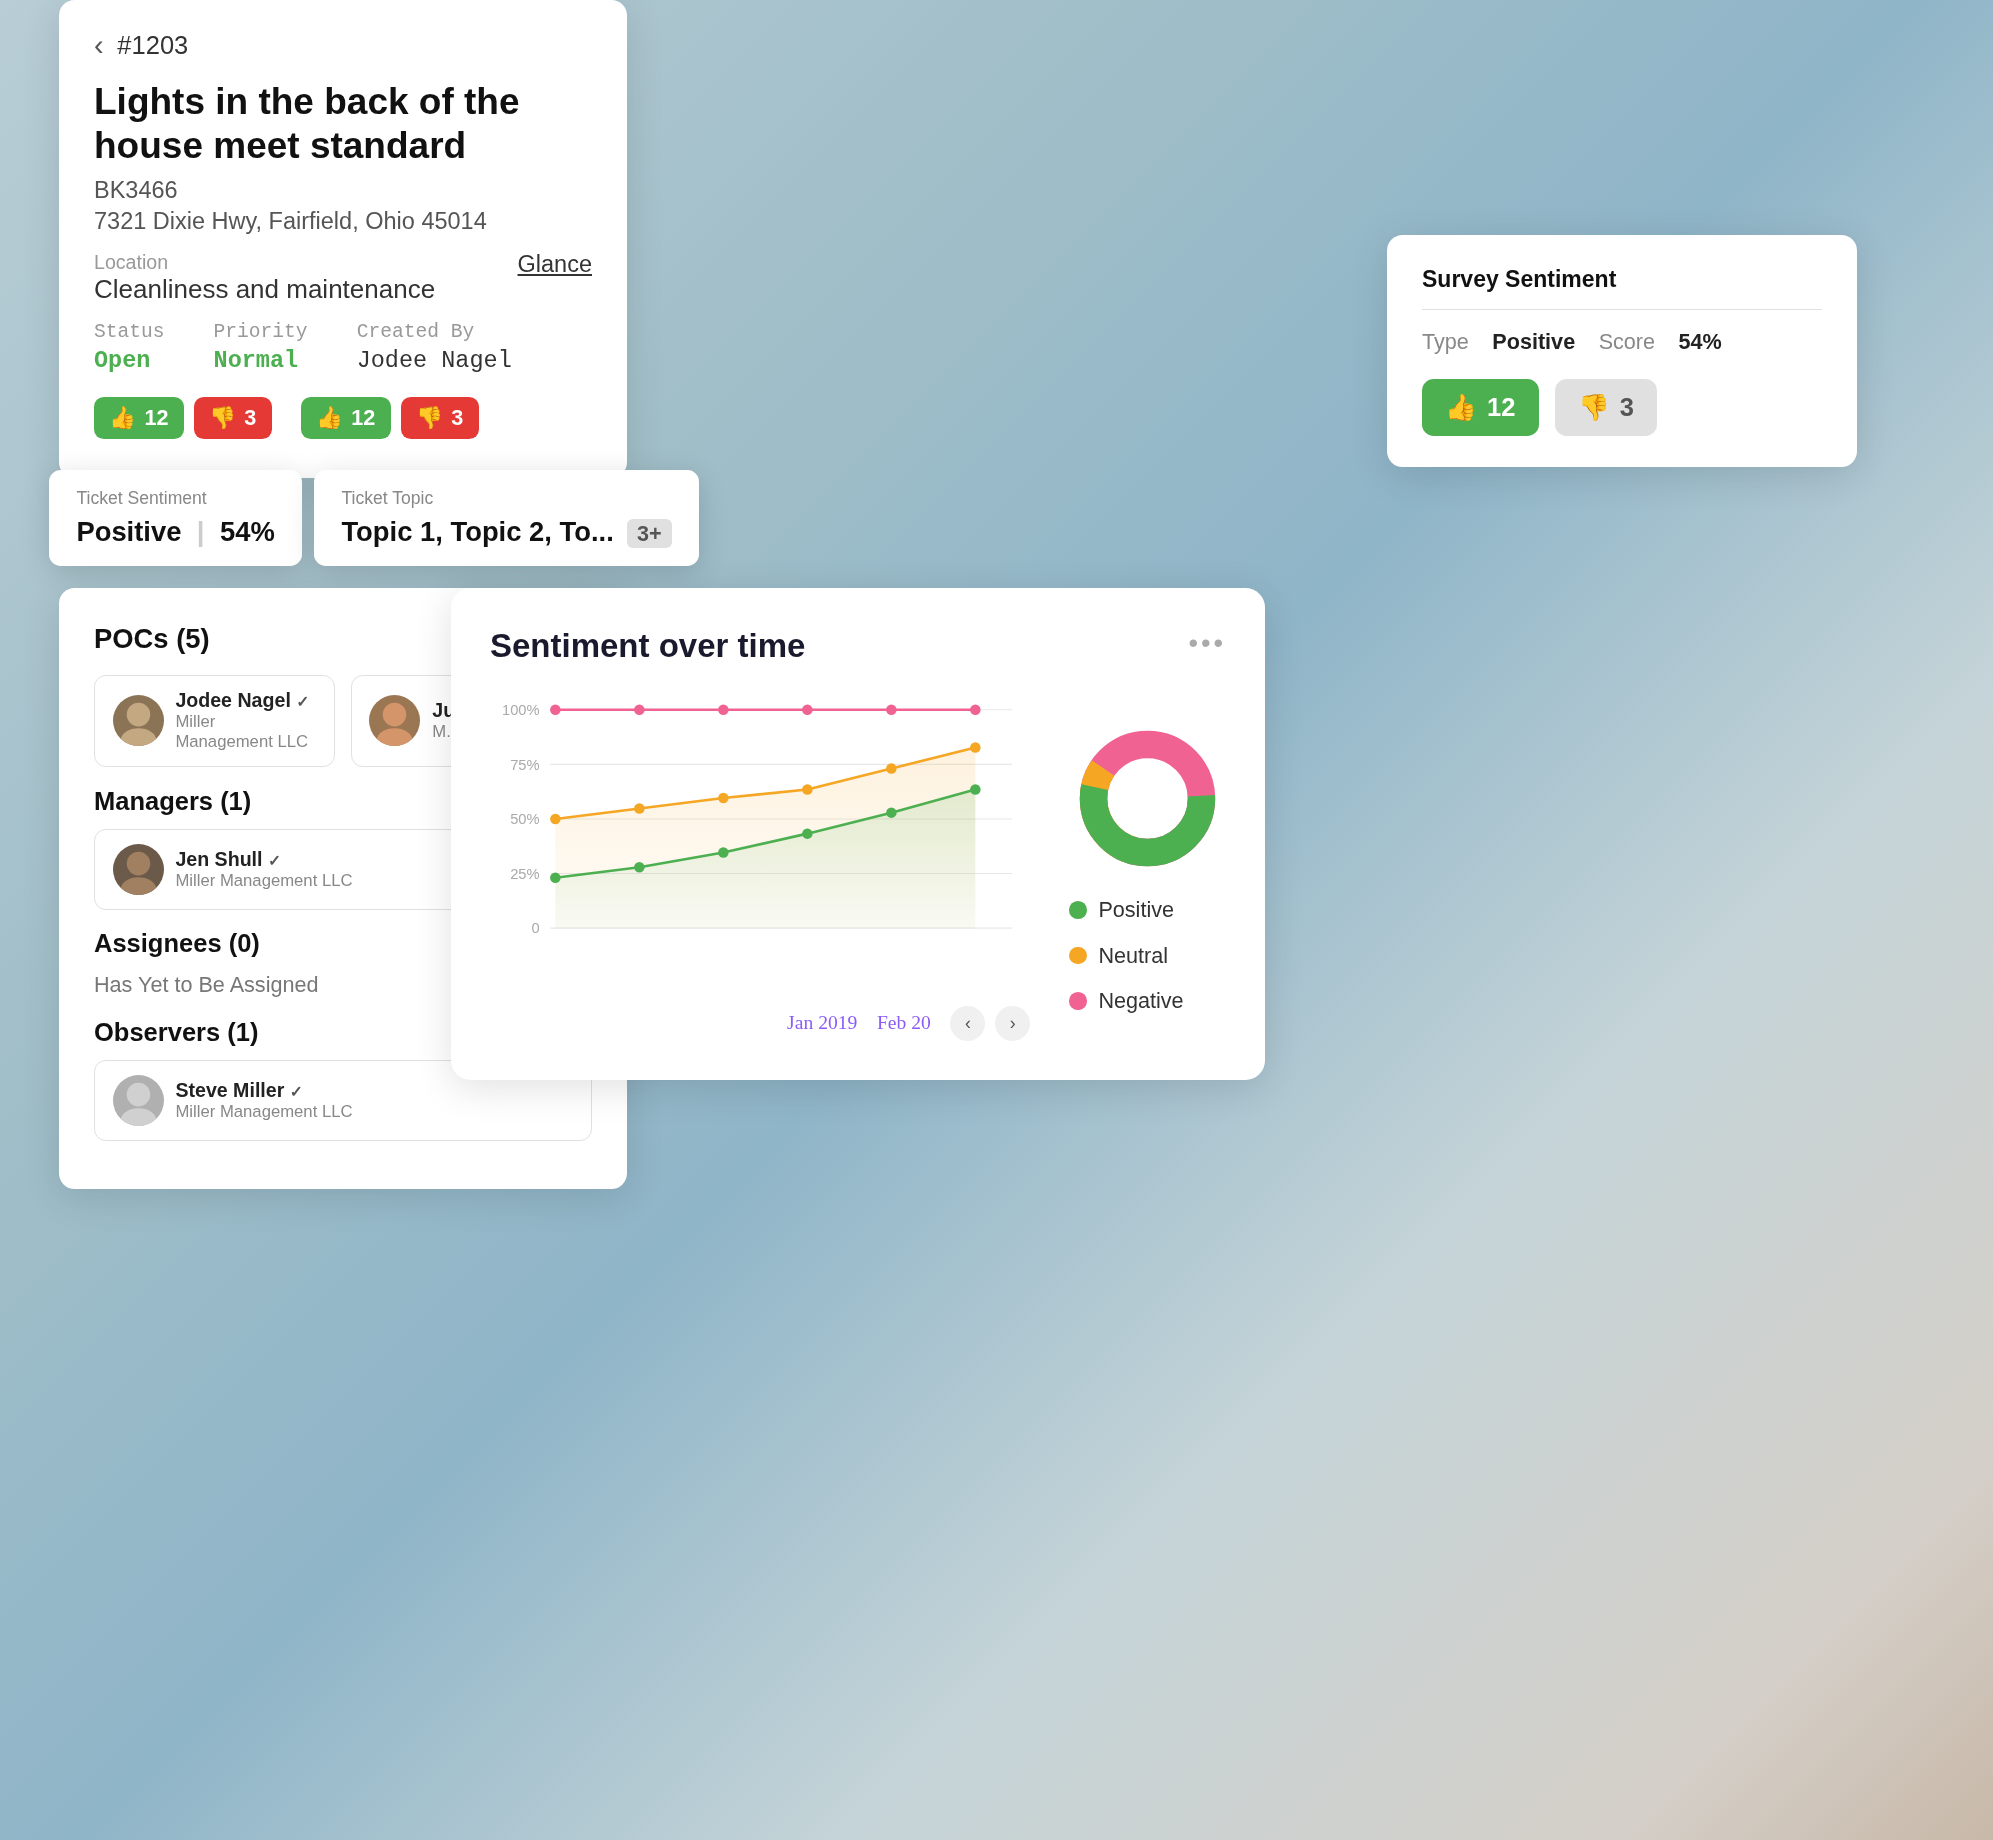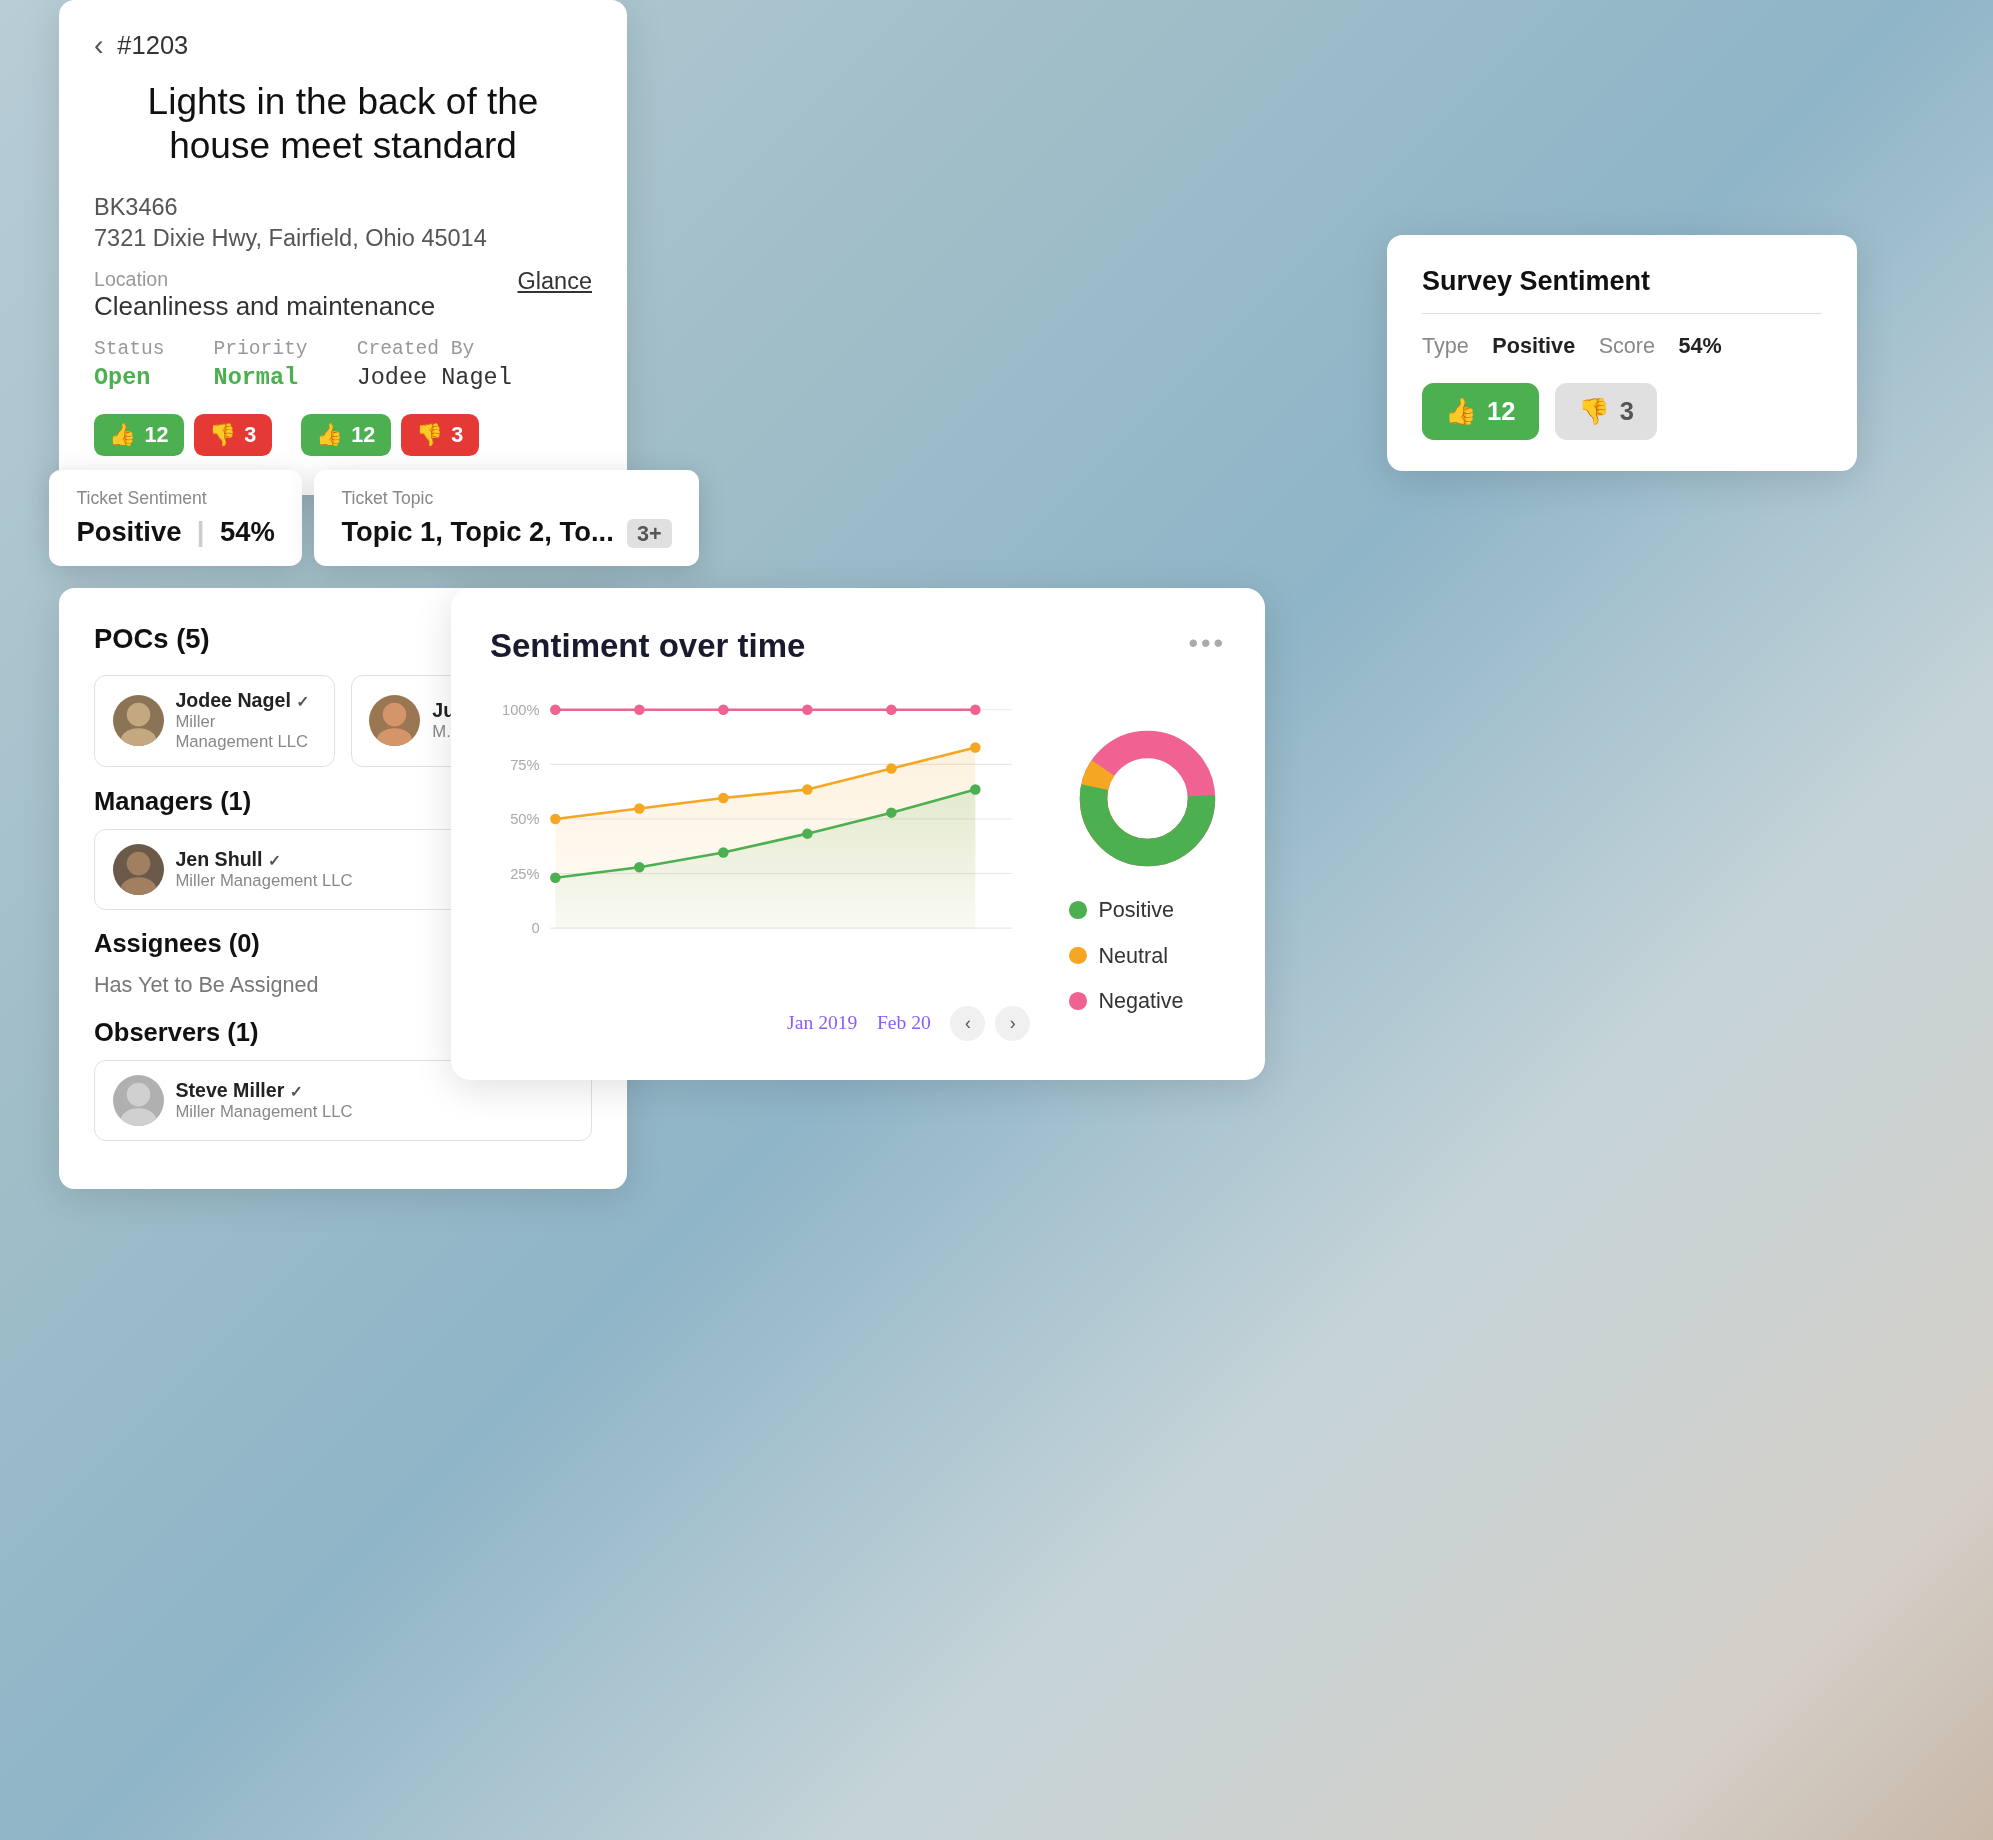--- a/index.html
+++ b/index.html
@@ -23,25 +23,24 @@
       padding: 29px 35px 39px;
       box-shadow: 0 7.8px 39px rgba(0,0,0,0.12);
     }
     .ticket-number {
       font-size: 25.5px;
       color: #333;
       font-weight: 500;
     }
     .ticket-title {
       font-size: 37px;
-      font-weight: 400;
+      font-weight: 700;
       color: #111;
       line-height: 1.2;
-      margin-bottom: 26px;
-      text-align: center;
+      margin-bottom: 9px;
     }
     .ticket-meta-top {
       margin-bottom: 15.7px;
     }
     .ticket-id {
       font-size: 23.5px;
       color: #555;
       margin-bottom: 3.9px;
     }
     .ticket-address {
@@ -251,21 +250,21 @@
       position: absolute;
       top: 235px;
       right: 137px;
       width: 470px;
       background: #fff;
       border-radius: 15.7px;
       padding: 31px 35px;
       box-shadow: 0 7.8px 39px rgba(0,0,0,0.12);
     }
     .survey-title {
-      font-size: 27px;
+      font-size: 23px;
       font-weight: 700;
       color: #111;
       margin-bottom: 15.7px;
     }
     .survey-divider {
       border: none;
       border-top: 1.5px solid #e0e0e0;
       margin-bottom: 19.6px;
     }
     .survey-meta {

